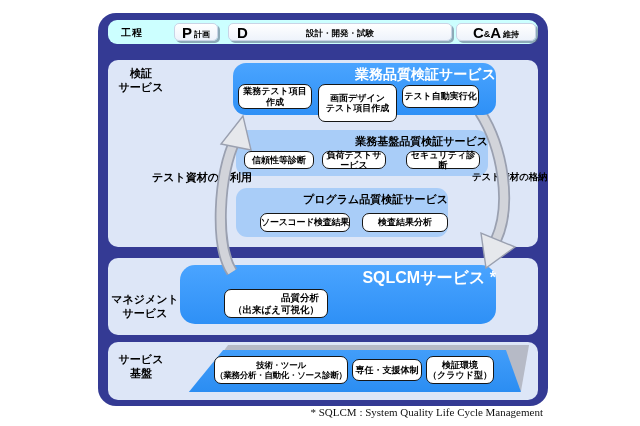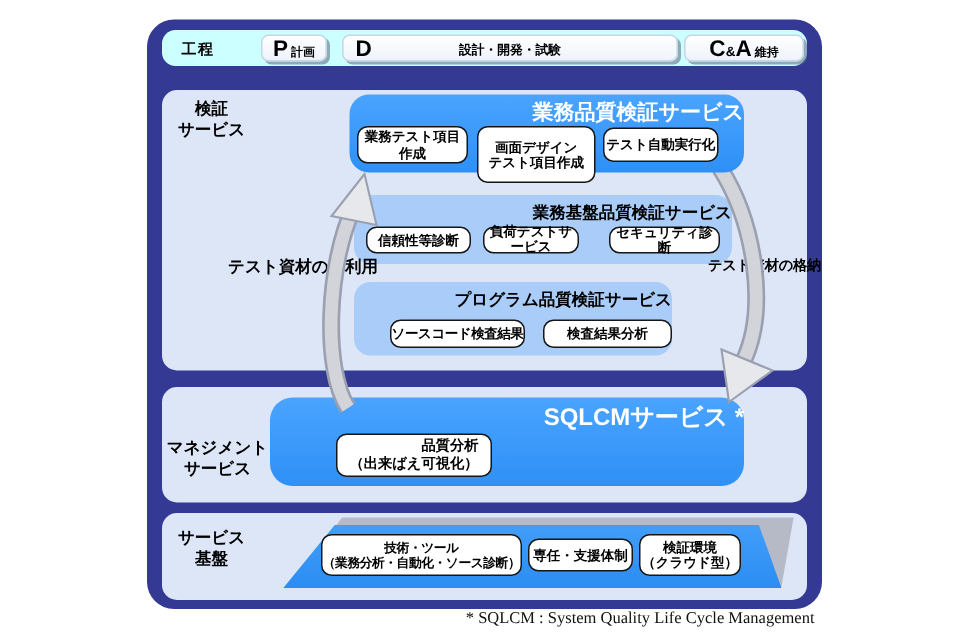--- a/index.html
+++ b/index.html
@@ -98,21 +98,21 @@
     <div class="wbox" style="left:5px;top:21px;width:74px;height:25px;">業務テスト項目
 作成</div>
     <div class="wbox" style="left:85px;top:21px;width:79px;height:38px;">画面デザイン
 テスト項目作成</div>
     <div class="wbox" style="left:169px;top:22px;width:77px;height:23px;">テスト自動実行化</div>
   </div>
 
   <div class="abs group medium box2">
     <div class="g-title">業務基盤品質検証サービス</div>
     <div class="wbox" style="left:8px;top:21px;width:70px;height:18px;">信頼性等診断</div>
-    <div class="wbox" style="left:86px;top:21px;width:64px;height:18px;font-family:Liberation Mono, monospace;">負荷テストサービス</div>
+    <div class="wbox" style="left:86px;top:21px;width:64px;height:18px;">負荷テストサービス</div>
     <div class="wbox" style="left:170px;top:21px;width:74px;height:18px;">セキュリティ診断</div>
   </div>
 
   <div class="abs group medium box3">
     <div class="g-title">プログラム品質検証サービス</div>
     <div class="wbox" style="left:24px;top:25px;width:90px;height:19px;letter-spacing:-0.3px;">ソースコード検査結果</div>
     <div class="wbox" style="left:126px;top:25px;width:86px;height:19px;">検査結果分析</div>
   </div>
 
   <div class="abs note" style="left:152px;top:170px;">テスト資材の再利用</div>

